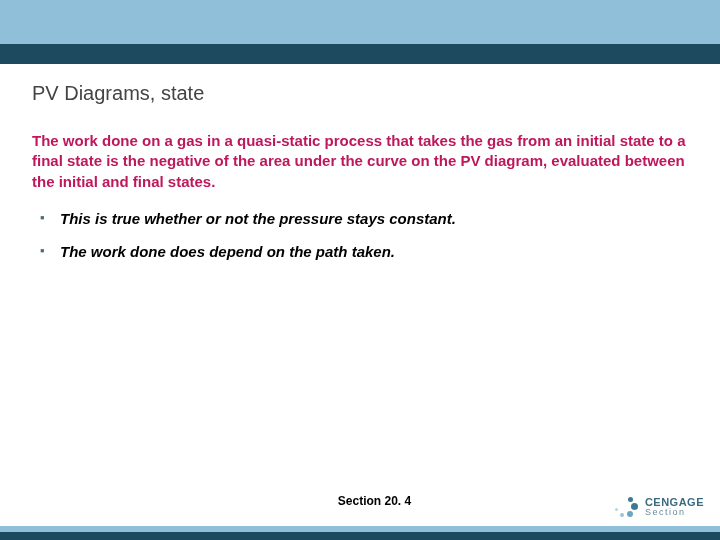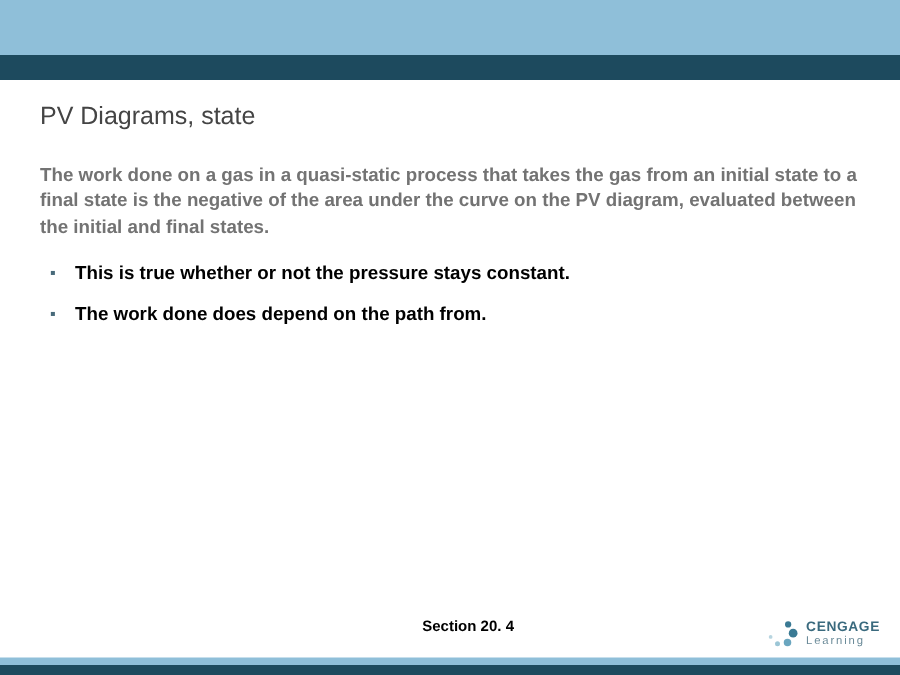--- a/index.html
+++ b/index.html
@@ -35,27 +35,28 @@
   }
   .title {
     font-size: 20px;
     color: #444;
     font-weight: 400;
     margin-bottom: 26px;
   }
   .body-text {
     font-size: 15px;
     line-height: 1.35;
-    color: #737373;
+    color: #be185d;
     font-weight: 700;
     margin-bottom: 18px;
   }
   .bullets {
     list-style: none;
     padding-left: 28px;
+    font-style: italic;
   }
   .bullets li {
     font-size: 15px;
     font-weight: 700;
     color: #000;
     margin-bottom: 16px;
     position: relative;
   }
   .bullets li::before {
     content: "▪";
@@ -146,34 +147,34 @@
 <div class="header-band">
   <div class="band-light"></div>
   <div class="band-dark"></div>
 </div>
 
 <div class="content">
   <h1 class="title">PV Diagrams, state</h1>
   <p class="body-text">The work done on a gas in a quasi-static process that takes the gas from an initial state to a final state is the negative of the area under the curve on the PV diagram, evaluated between the initial and final states.</p>
   <ul class="bullets">
     <li>This is true whether or not the pressure stays constant.</li>
-    <li>The work done does depend on the path from.</li>
+    <li>The work done does depend on the path taken.</li>
   </ul>
 </div>
 
 <div class="footer">
   <div class="section-label">Section  20. 4</div>
   <div class="logo">
     <div class="logo-mark">
       <span class="d1"></span>
         <span class="d2"></span>
         <span class="d3"></span>
         <span class="d4"></span>
         <span class="d5"></span>
     </div>
     <div class="logo-text">
       <span class="brand">CENGAGE</span>
-      <span class="sub">Learning</span>
+      <span class="sub">Section</span>
     </div>
   </div>
   <div class="footer-bar-light"></div>
   <div class="footer-bar-dark"></div>
 </div>
 
 </body></html>

